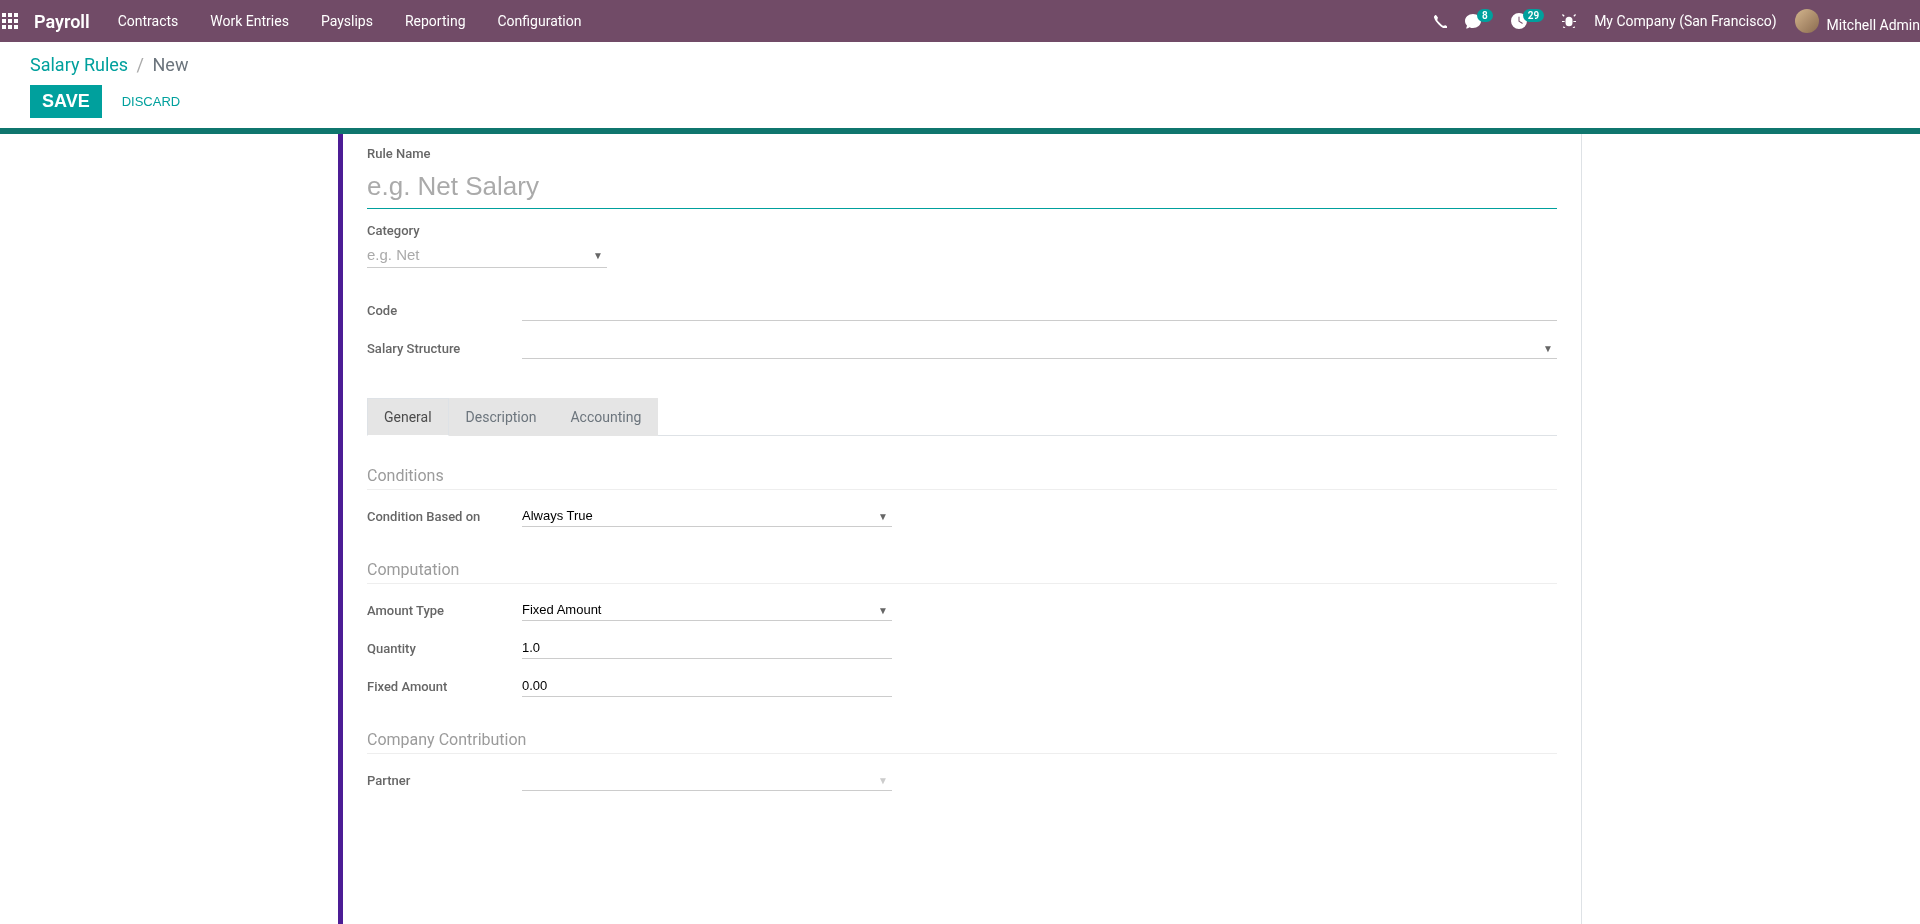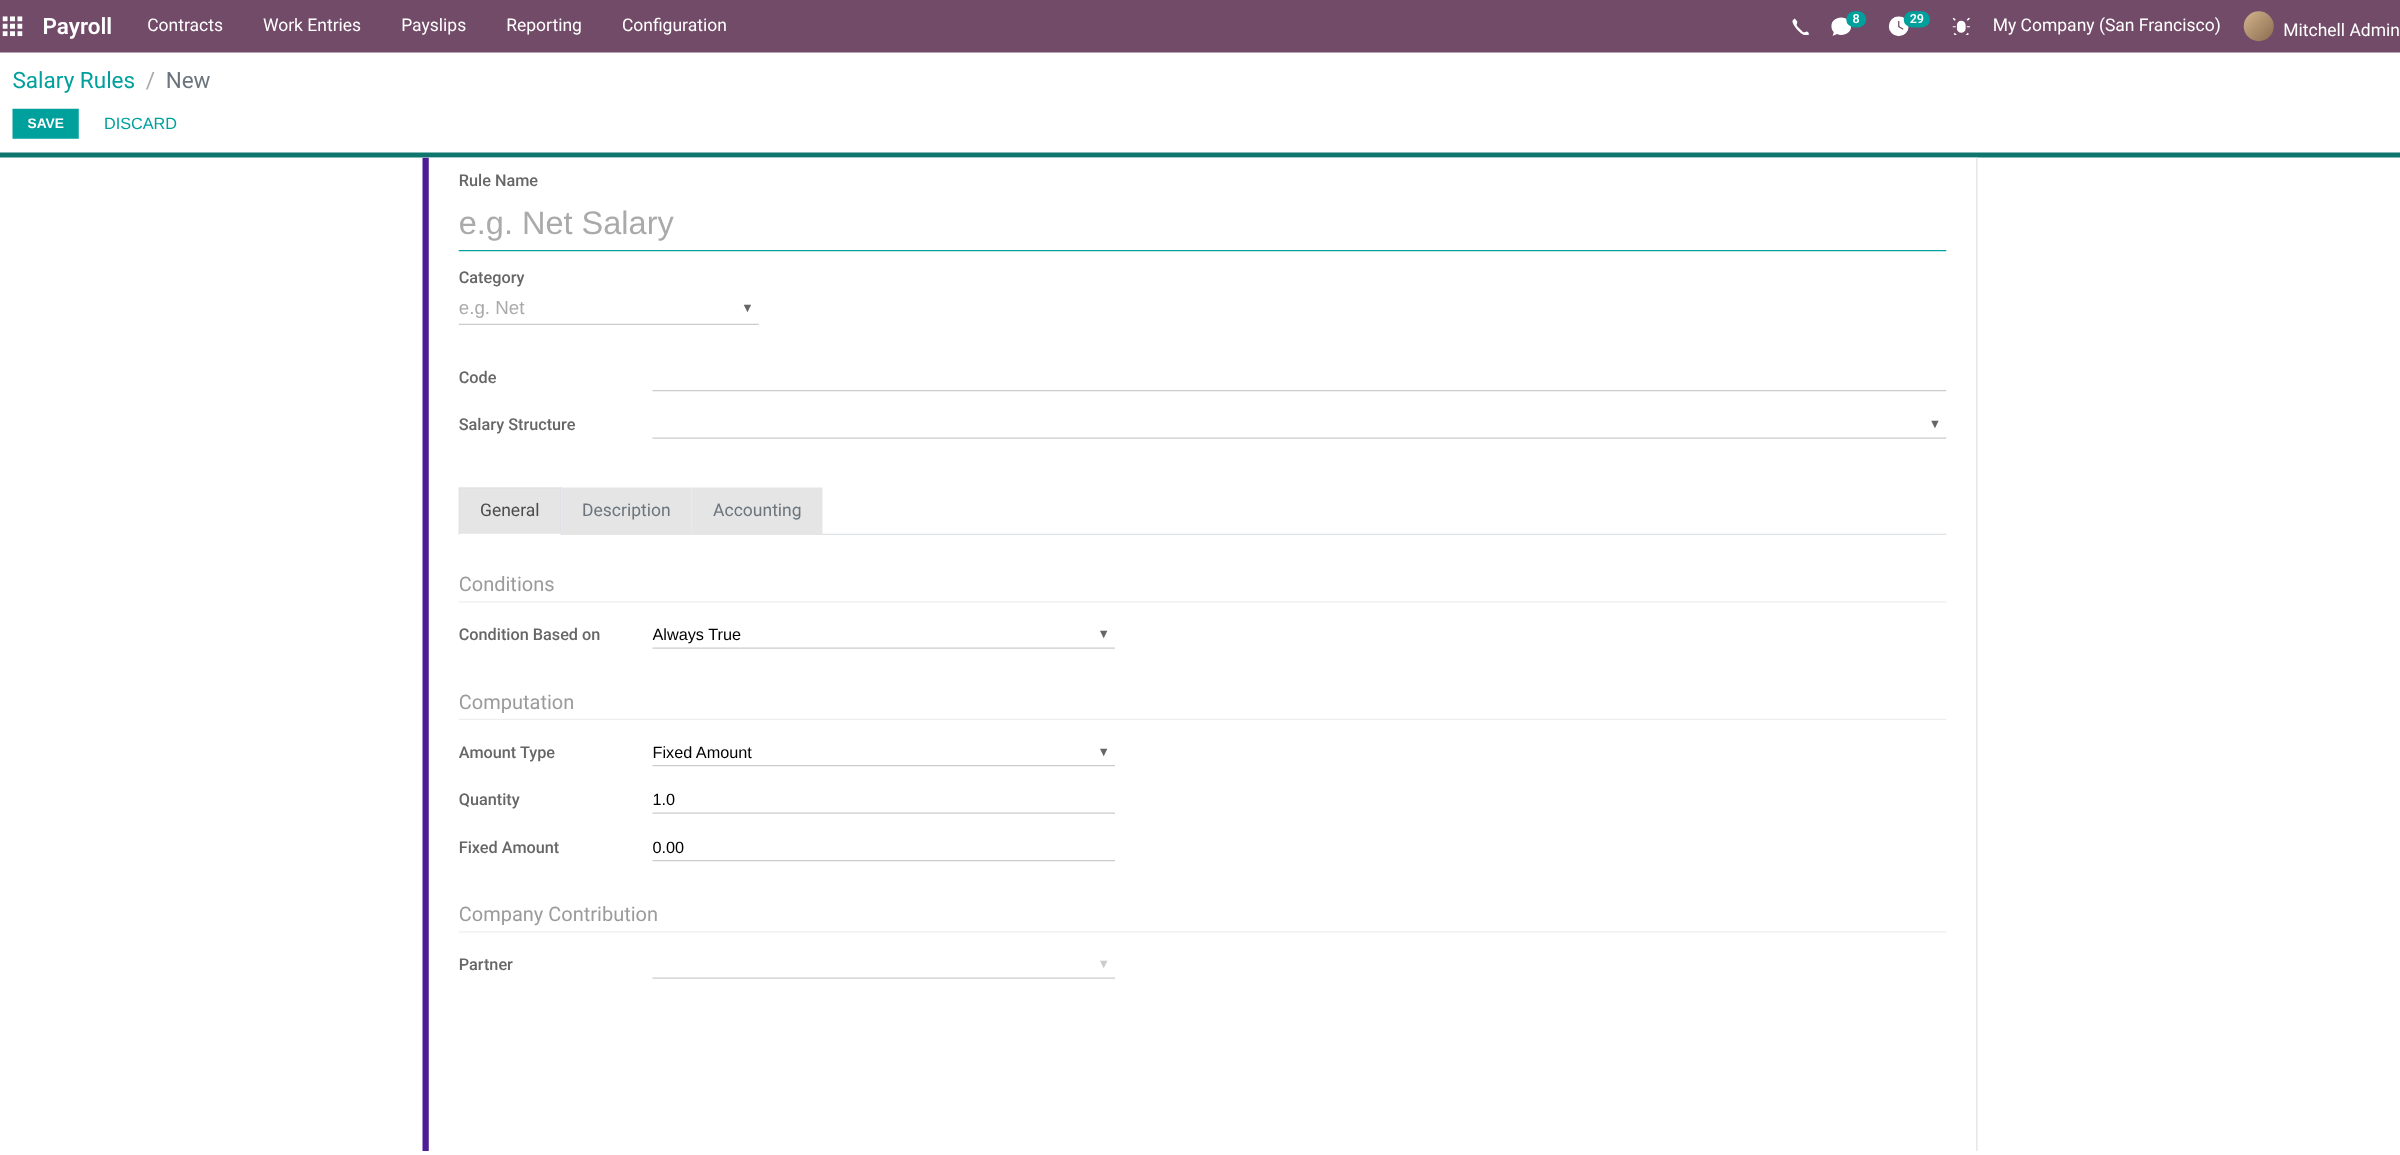--- a/index.html
+++ b/index.html
@@ -28,29 +28,29 @@
     .nav-icon { position: relative; display: inline-flex; align-items: center; cursor: pointer; }
     .badge {
       background: #00a09d; color: #fff; font-size: 10px; font-weight:600;
       border-radius: 8px; padding: 1px 5px; margin-left: -4px; position: relative; top: -6px;
     }
     .company { font-size: 14px; }
     .user { display: flex; align-items: flex-end; gap: 8px; font-size: 14px;}
     .avatar { width: 24px; height: 24px; border-radius: 50%; background: linear-gradient(135deg,#d3b58d,#8a6b4f); display:inline-block; }
 
     
-    .control-panel { padding: 12px 16px 10px 10px; border-bottom: 4px solid #0f766e; }
+    .control-panel { padding: 12px 16px 10px 30px; border-bottom: 6px solid #0f766e; }
     .breadcrumb { font-size: 18px; margin-bottom: 10px; }
     .breadcrumb .bc-link { color: #00a09d; cursor: pointer; }
     .breadcrumb .bc-sep { color: #aaa; margin: 0 4px; }
     .breadcrumb .bc-current { color: #6c757d; }
     .action-buttons { display: flex; gap: 10px; align-items: center;}
     .btn-primary {
       background: #00a09d; color: #fff; border: none; padding: 6px 12px;
-      font-size: 11px; font-weight: 600; cursor: pointer;
+      font-size: 18px; font-weight: 600; cursor: pointer;
     }
     .btn-secondary {
       background: transparent; color: #00a09d; border: none; padding: 6px 10px;
       font-size: 13px; cursor: pointer;
     }
 
     
     .main-wrap {
       display: flex; justify-content: center;
       height: calc(924px - 42px - 87px);

